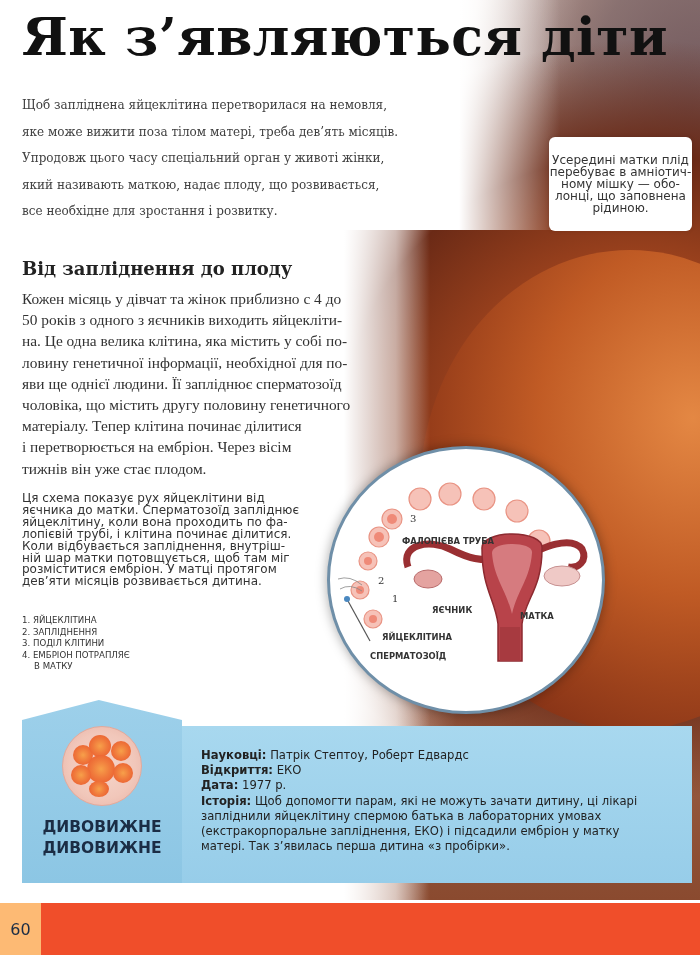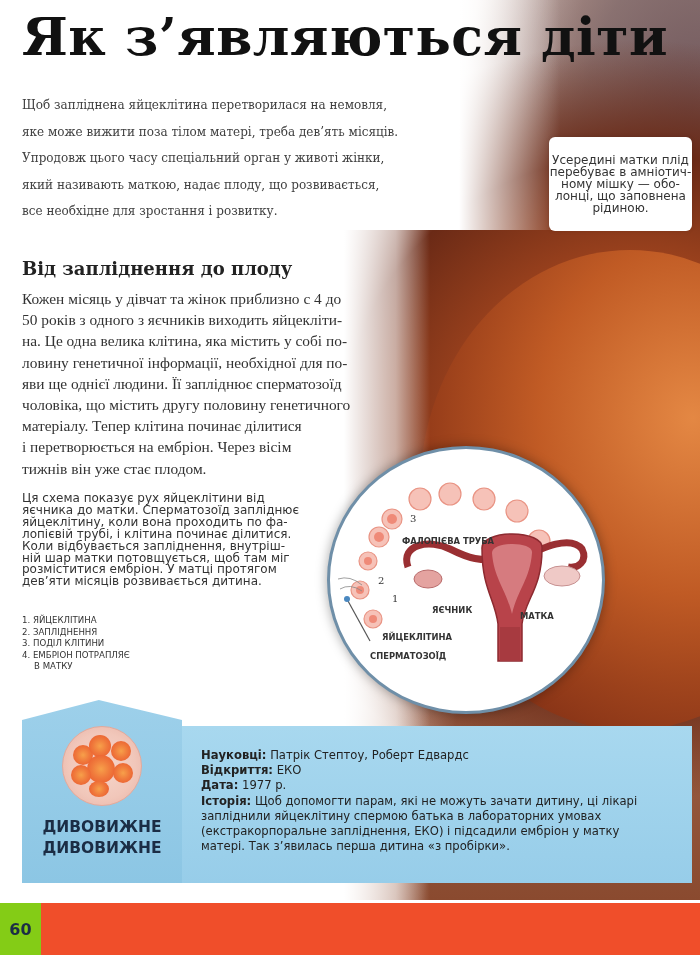--- a/index.html
+++ b/index.html
@@ -112,22 +112,22 @@
     .discovery-text p { white-space: nowrap; }
     .discovery-text b { font-weight: bold; }
 
     
     .footer-band {
       position: absolute; left: 0; top: 903px; width: 700px; height: 52px;
       background: #f04e2a;
     }
     .page-num-block {
       position: absolute; left: 0; top: 903px; width: 41px; height: 52px;
-      background: #84cc16; display: flex; align-items: center; justify-content: center;
-      font-family: "DejaVu Sans", sans-serif; font-weight: bold; font-size: 16px; color: #1b2d45;
+      background: #fdba74; display: flex; align-items: center; justify-content: center;
+      font-family: "DejaVu Sans", sans-serif; font-weight: normal; font-size: 16px; color: #1b2d45;
     }
   </style>
 </head>
 <body>
 
 <div class="bg-photo">
   <div class="bg-fetus"></div>
   <div class="bg-fade-left"></div>
   <div class="bg-fade-left2"></div>
 </div>

